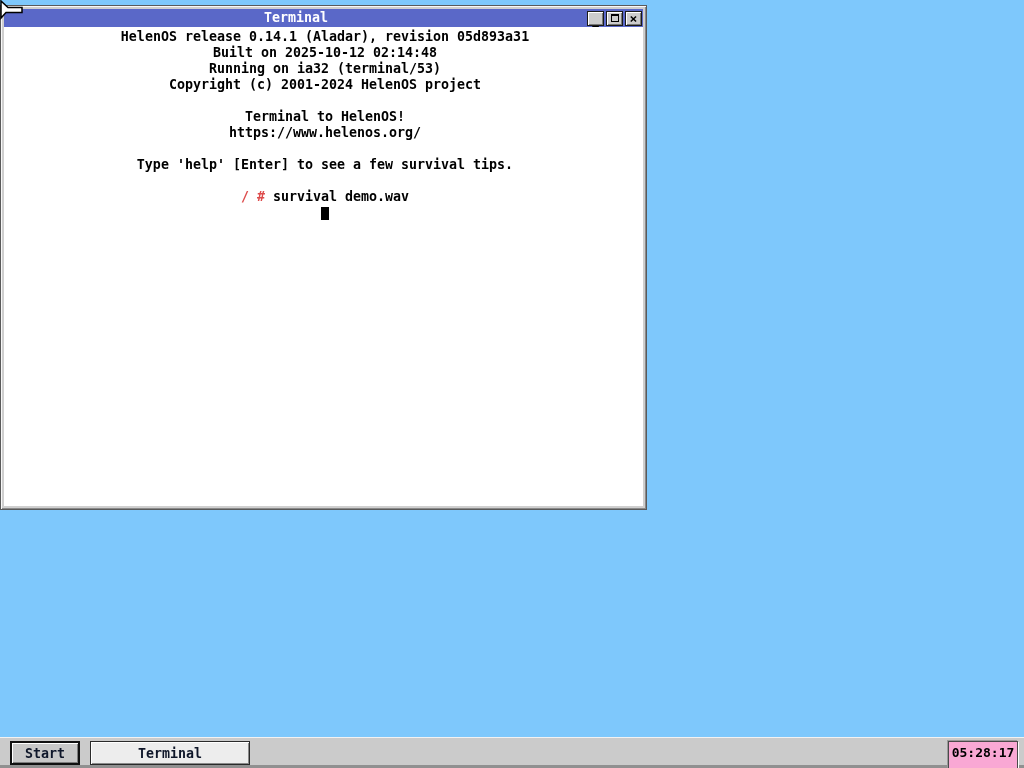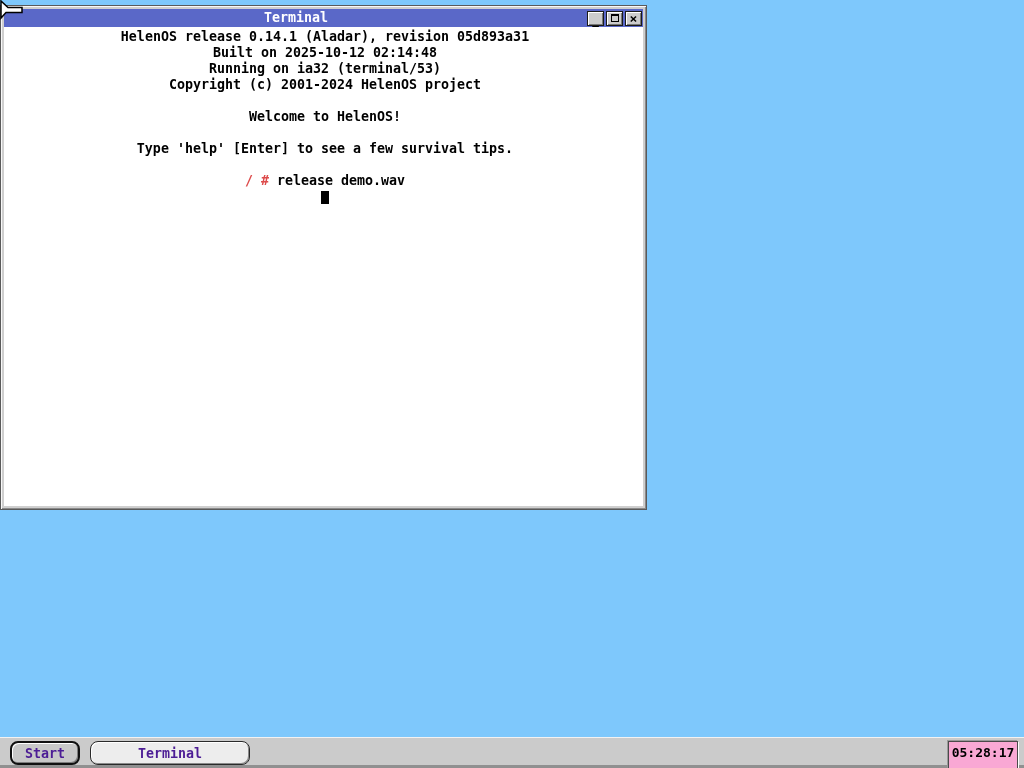--- a/index.html
+++ b/index.html
@@ -64,22 +64,22 @@
   .mouse-cursor { position: absolute; left: 0; top: 0; z-index: 50; }
 
   
   .taskbar {
     position: absolute; left: 0; bottom: 0; width: 1024px; height: 31px;
     background: #cbcbcb;
     box-shadow: inset 0 1px 0 #f2f2f2, inset 0 -3px 0 #909090;
   }
   .tb-btn {
     position: absolute; top: 4px; height: 24px;
-    font-family: inherit; font-weight: bold; font-size: 13.3px; color: #4c1d95;
-    text-align: center; cursor: default; padding: 0; border-radius: 8px;
+    font-family: inherit; font-weight: bold; font-size: 13.3px; color: #0f172a;
+    text-align: center; cursor: default; padding: 0;
   }
   .start-btn {
     left: 10px; width: 70px;
     background: #c8c8c8;
     border: 2px solid #111111;
     box-shadow: inset 1px 1px 0 #ffffff, inset -1px -1px 0 #7d7d7d;
   }
   .task-btn {
     left: 90px; width: 160px;
     background: #ededed;
@@ -114,25 +114,26 @@
           <span class="glyph-close">×</span>
         </button>
       </div>
     </div>
     <div class="terminal" style="background: rgb(255, 255, 255);">
         <div class="term-line"><span>HelenOS release 0.14.1 (Aladar), revision 05d893a31</span></div>
         <div class="term-line"><span>Built on 2025-10-12 02:14:48</span></div>
         <div class="term-line"><span>Running on ia32 (terminal/53)</span></div>
         <div class="term-line"><span>Copyright (c) 2001-2024 HelenOS project</span></div>
         <div class="term-line"><span></span>&nbsp;</div>
-        <div class="term-line"><span>Welcome to HelenOS!</span></div>
+        <div class="term-line"><span>Terminal to HelenOS!</span></div>
+        <div class="term-line"><span>https://www.helenos.org/</span></div>
         <div class="term-line"><span></span>&nbsp;</div>
         <div class="term-line"><span>Type 'help' [Enter] to see a few survival tips.</span></div>
         <div class="term-line"><span></span>&nbsp;</div>
-        <div class="term-line"><span style="color: rgb(221, 75, 75);">/ # </span><span>release demo.wav</span></div>
+        <div class="term-line"><span style="color: rgb(221, 75, 75);">/ # </span><span>survival demo.wav</span></div>
         <div class="term-line"><span class="cursor-block"></span></div>
       </div>
   </div>
 
   <svg class="mouse-cursor" width="26" height="22" viewBox="0 0 26 22">
     <path d="M1,1 L1,18 L6,12.5 L22,12.5 L22,7.5 L8,7.5 Z" fill="#ffffff" stroke="#000000" stroke-width="1.5"></path>
   </svg>
 
   <div class="taskbar" style="background-color: rgb(203, 203, 203);">
     <button class="tb-btn start-btn">Start</button>

